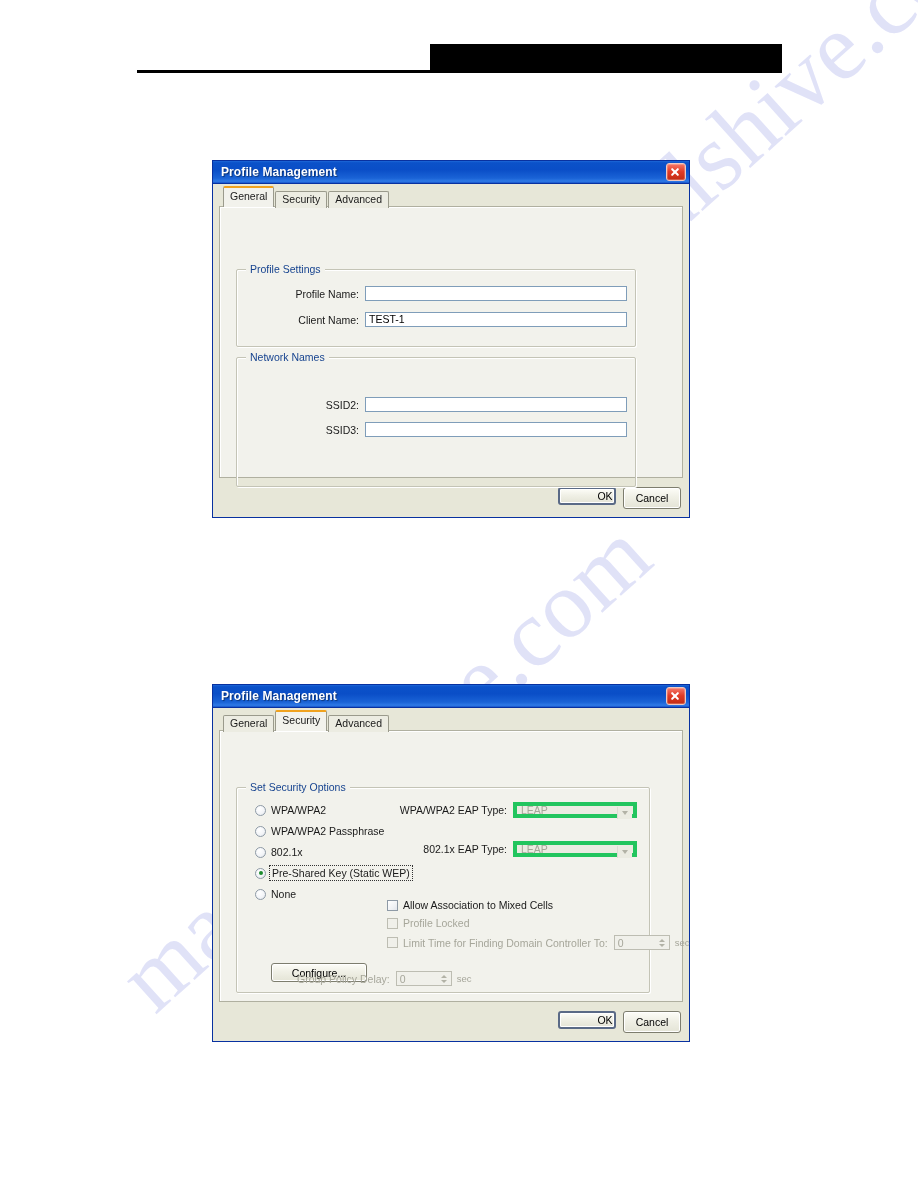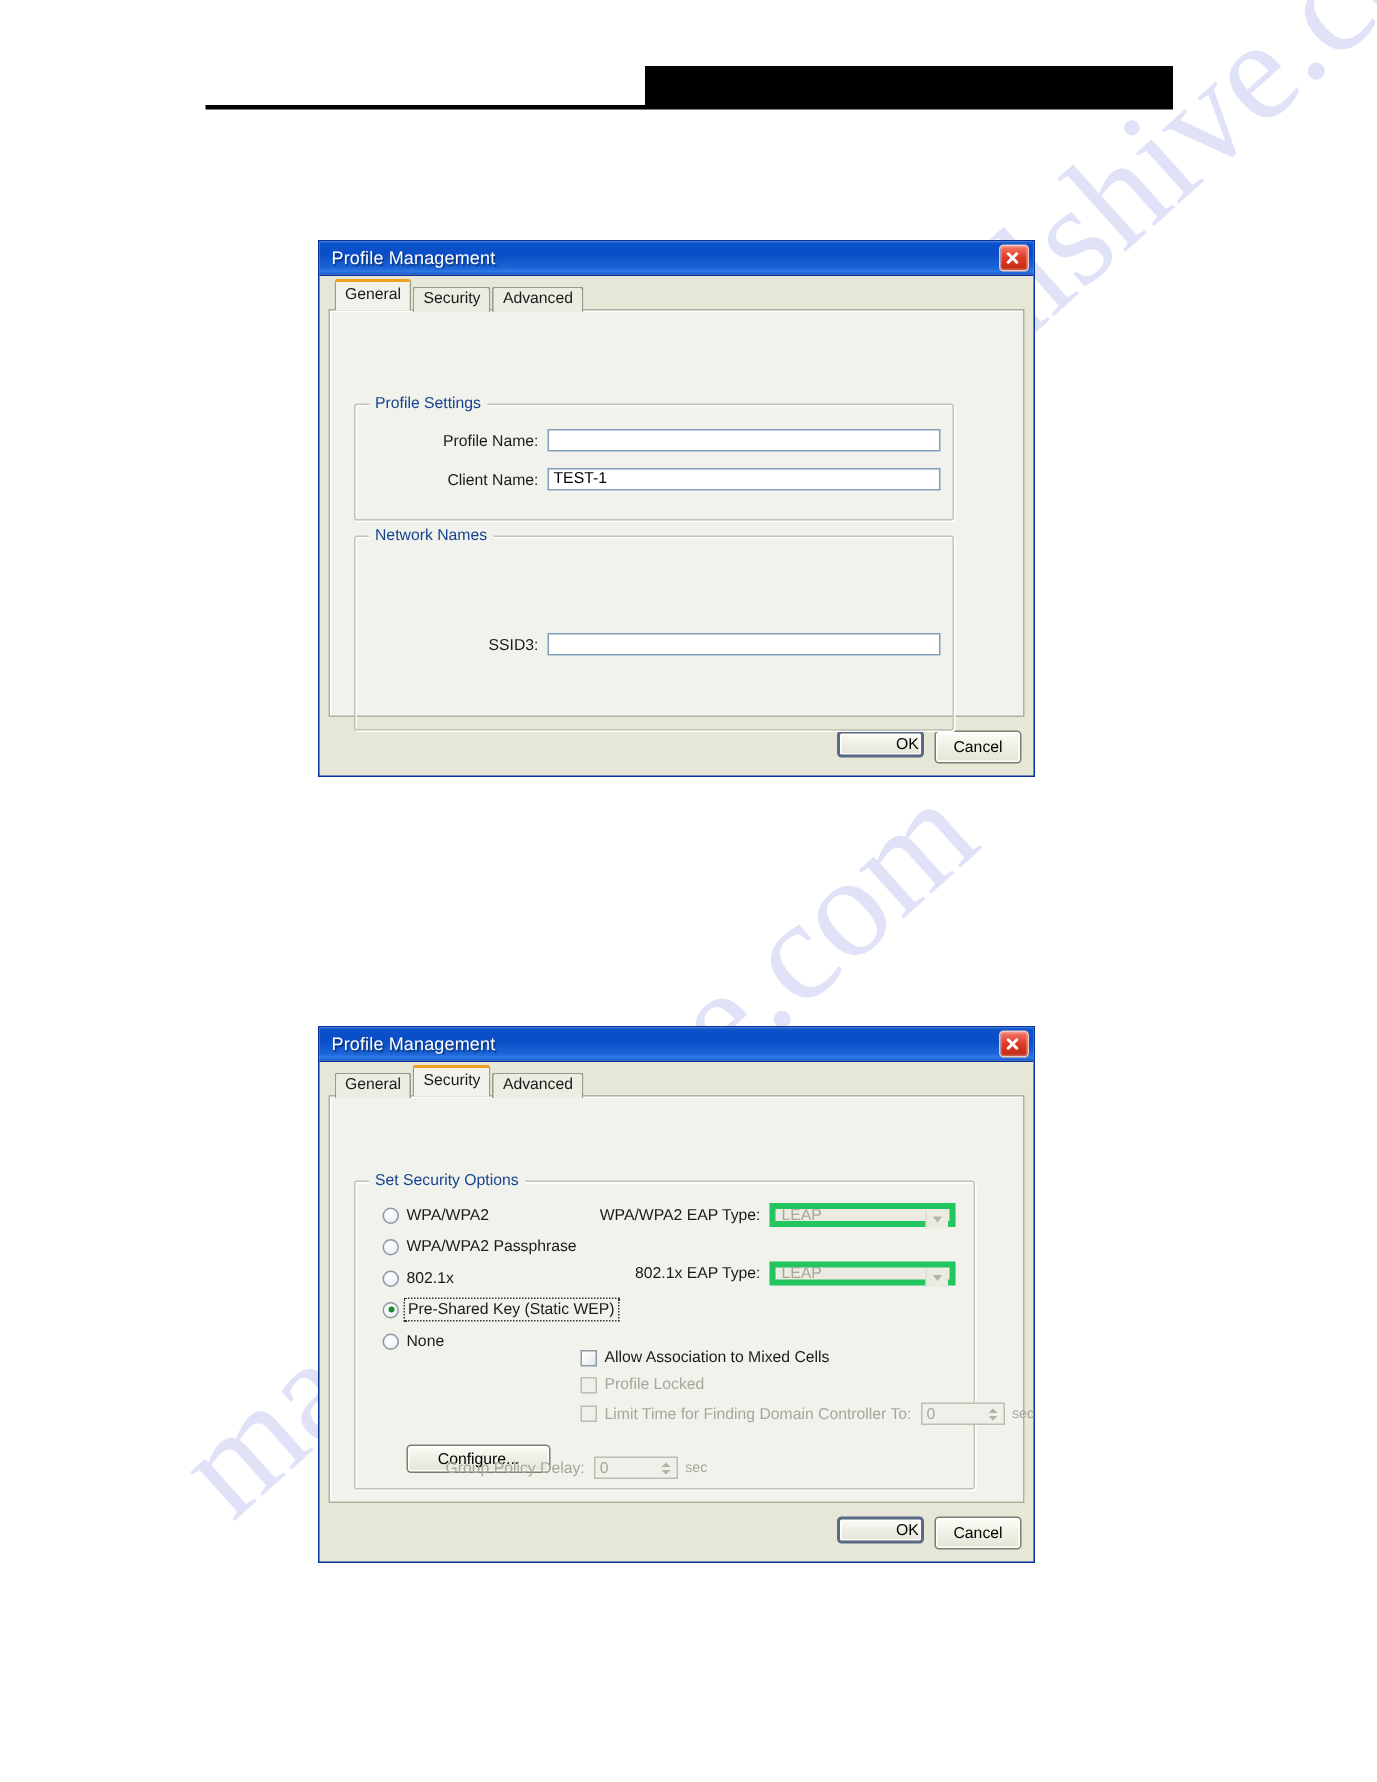--- a/index.html
+++ b/index.html
@@ -81,21 +81,21 @@
         #1d68d8 0%, #0b51c9 8%, #0a4ec7 40%,
         #1a63d6 78%, #2f7ae6 92%, #1654c9 100%);
     border-bottom: 1px solid #0831a0;
     display: flex;
     align-items: center;
     padding: 0 3px 0 8px;
   }
   .titlebar-title {
     color: #ffffff;
     font-size: 12px;
-    font-weight: normal;
+    font-weight: bold;
     letter-spacing: .1px;
     text-shadow: 1px 1px 1px rgba(0,0,0,.45);
     flex: 1;
     white-space: nowrap;
     overflow: hidden;
   }
   .close-btn {
     width: 18px; height: 16px;
     border-radius: 3px;
     background: linear-gradient(180deg, #f5796a 0%, #e03b26 48%, #c22c14 100%);
@@ -392,20 +392,24 @@
         <div class="field-row" style="left:0px; top:42px; width:390px;">
           <div class="field-label" style="width:122px;">Client Name:</div>
           <input class="textbox" style="width: 262px;" value="TEST-1">
         </div>
       </div>
 
       <div class="groupbox gb-network-names">
         <div class="groupbox-title">Network Names</div>
 
 
+        <div class="field-row" style="left:0px; top:39px; width:390px;">
+          <div class="field-label" style="width:122px;">SSID2:</div>
+          <input class="textbox" style="width: 262px;" value="">
+        </div>
 
         <div class="field-row" style="left:0px; top:64px; width:390px;">
           <div class="field-label" style="width:122px;">SSID3:</div>
           <input class="textbox" style="width: 262px;" value="">
         </div>
       </div>
 
     </div>
 
     <div class="dlg-footer">

